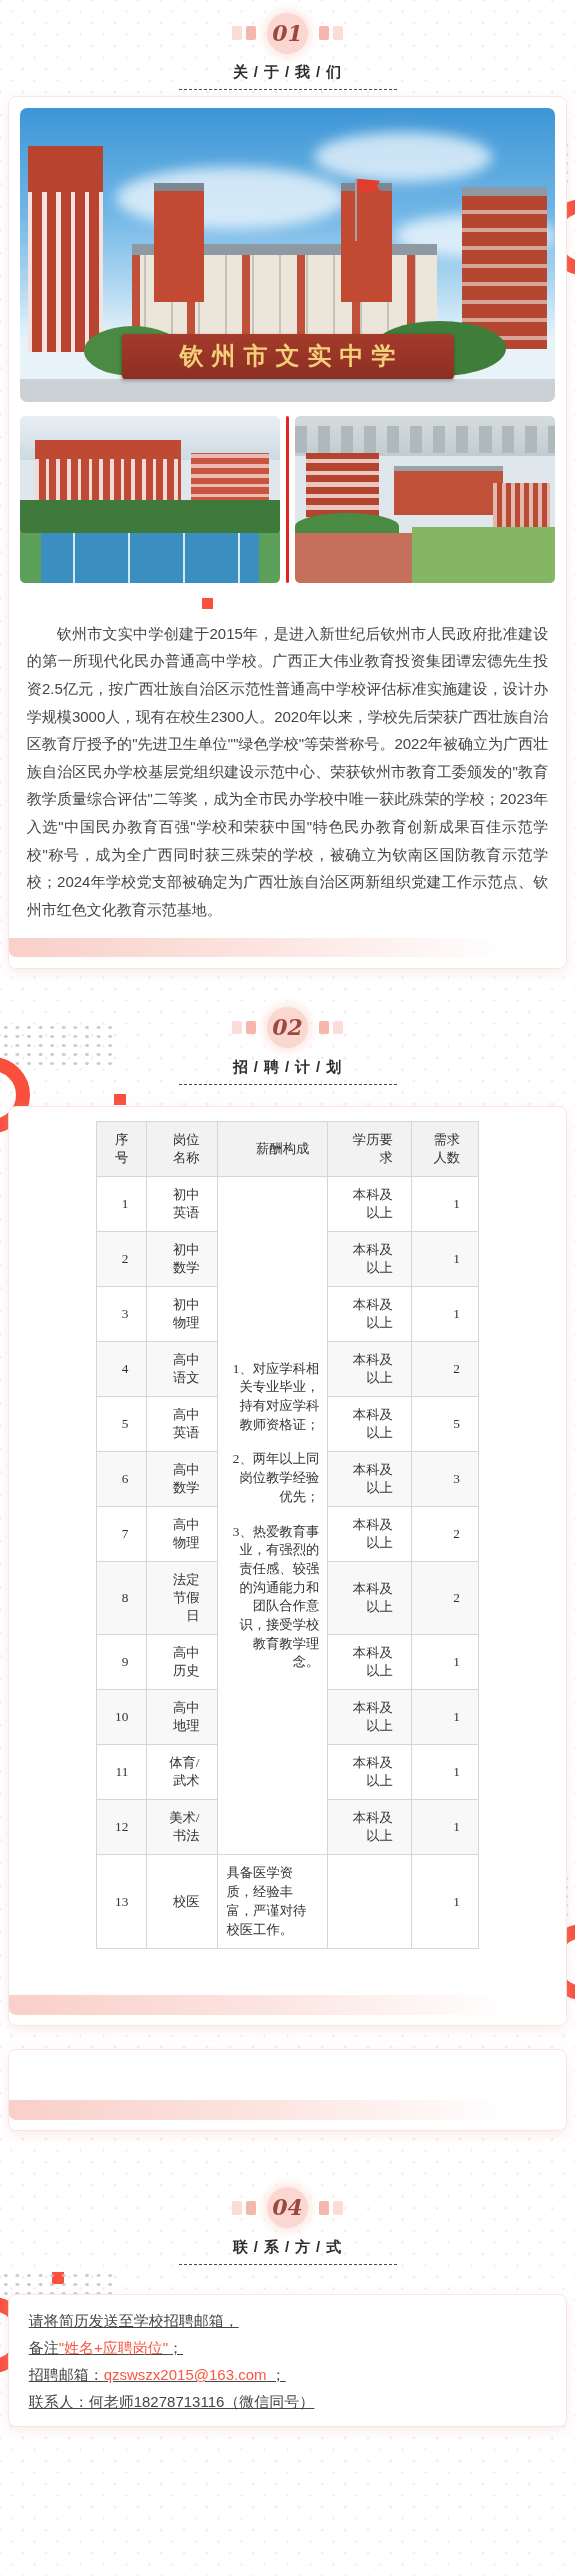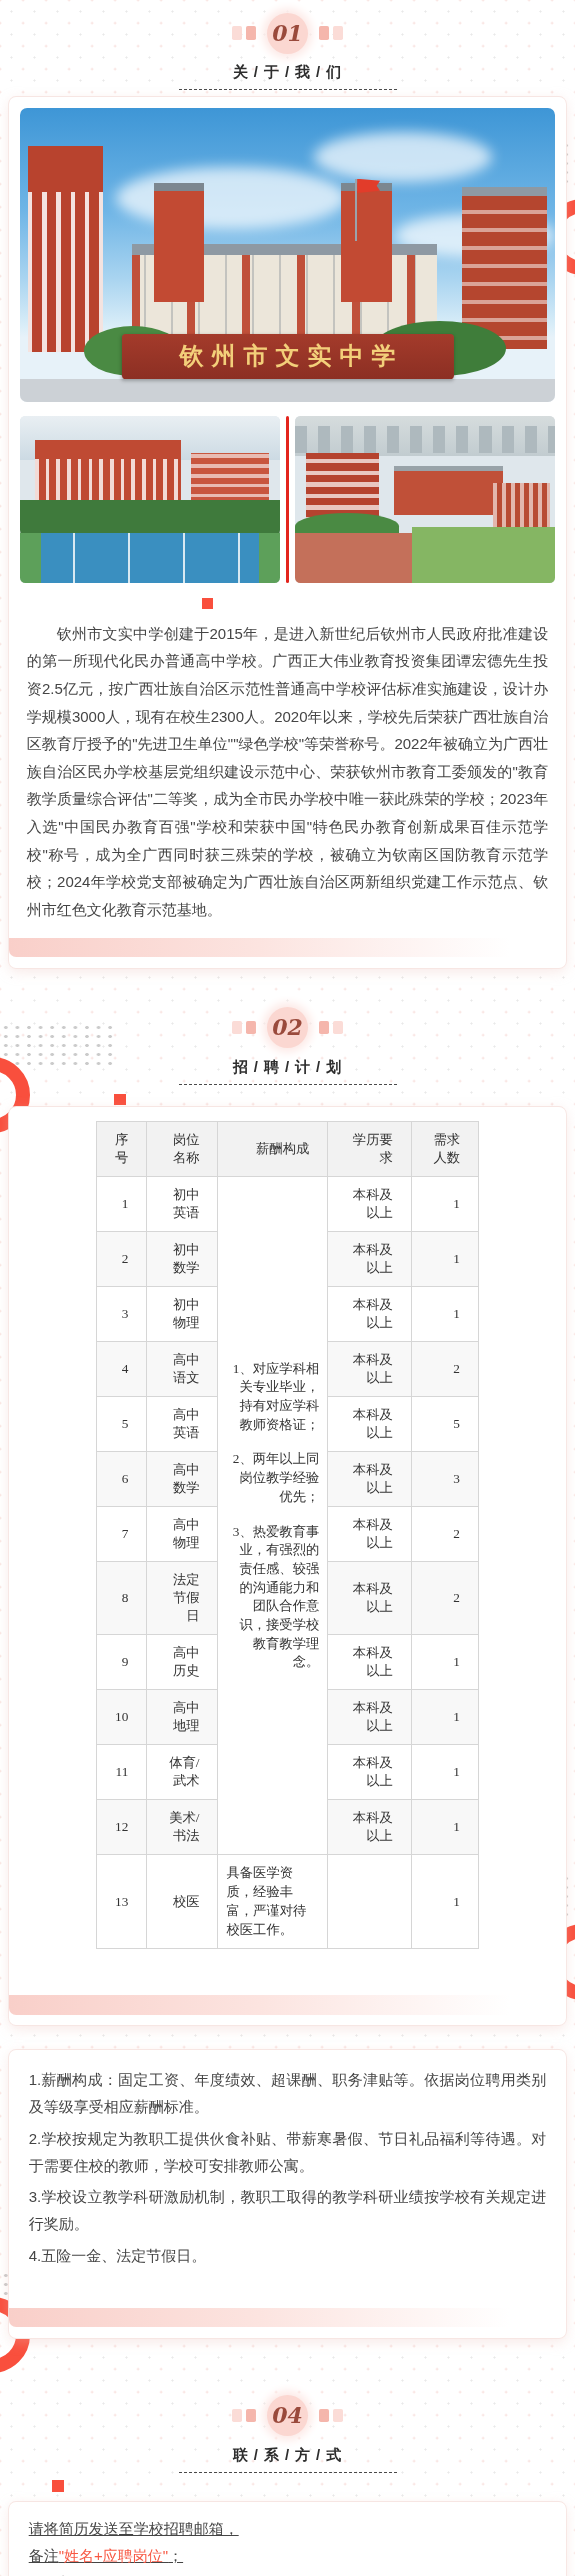--- a/index.html
+++ b/index.html
@@ -342,26 +342,20 @@
             <td class="c-edu"></td>
             <td class="c-cnt">1</td>
           </tr>
         </tbody>
     </table>
     <div class="strip strip-table"></div>
   </div>
 
 
   <div class="card card-benefits">
-    <div class="benefits">
-      <p>1.薪酬构成：固定工资、年度绩效、超课酬、职务津贴等。依据岗位聘用类别及等级享受相应薪酬标准。</p>
-      <p>2.学校按规定为教职工提供伙食补贴、带薪寒暑假、节日礼品福利等待遇。对于需要住校的教师，学校可安排教师公寓。</p>
-      <p>3.学校设立教学科研激励机制，教职工取得的教学科研业绩按学校有关规定进行奖励。</p>
-      <p>4.五险一金、法定节假日。</p>
-    </div>
     <div class="strip strip-benefits"></div>
   </div>
 
   <div class="sec-head head-4">
     <div class="num-row">
       <span class="tick tick-light"></span>
       <span class="tick tick-dark"></span>
       <span class="num-circle">04</span>
       <span class="tick tick-dark"></span>
       <span class="tick tick-light"></span>

